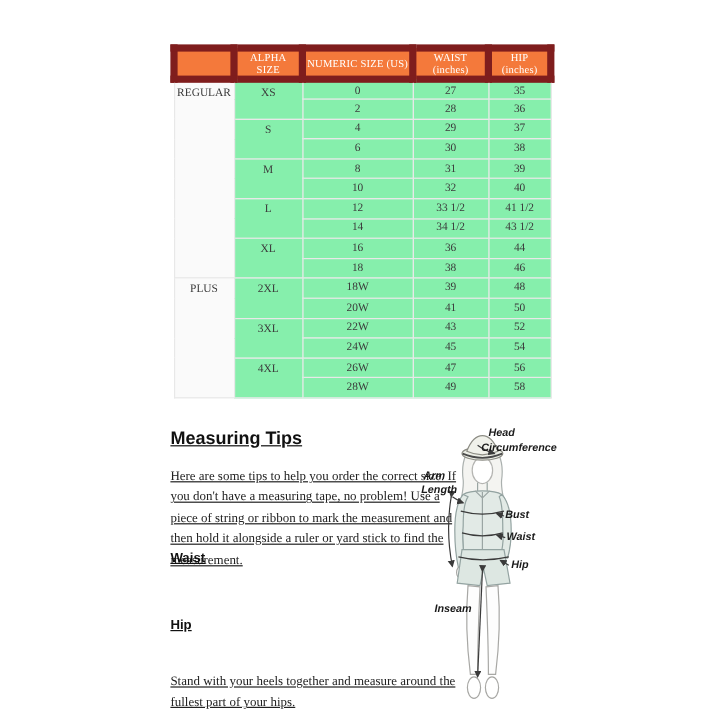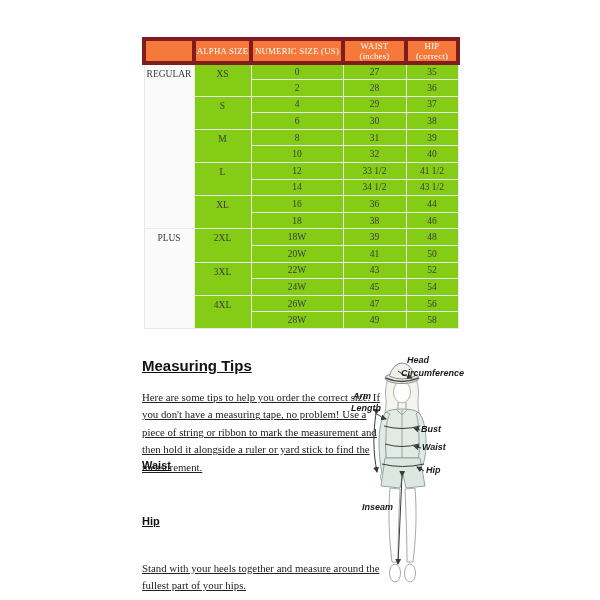--- a/index.html
+++ b/index.html
@@ -14,25 +14,25 @@
   }
   
   .size-table {
     position: absolute; left: 142px; top: 37px; width: 314px;
     border-collapse: collapse; table-layout: fixed;
     font-size: 9.5px; color: #3b3b3b;
   }
   .size-table thead th {
     background: #F4793B; color: #ffffff; font-weight: normal;
     font-size: 8.8px; height: 20px; padding: 0; text-align: center;
-    letter-spacing: 0.2px; border: 4px solid #7f1d1d; margin-left: 34px;
+    letter-spacing: 0.2px; border: 6px solid #7f1d1d; margin-left: 34px;
   }
   .size-table tbody td {
     border: 1px solid #e8e8e8; text-align: center;
-    height: 16.6px; padding: 0; background: #84cc16;
+    height: 16.6px; padding: 0; background: #86efac;
   }
   .size-table td.group-cell {
     background: #fafafa; vertical-align: top; padding-top: 4px;
   }
   .size-table td.alpha-cell { vertical-align: top; padding-top: 4px; }
   
   .abs { position: absolute; text-decoration: underline; }
   .tips-heading { margin: 0; font: bold 15px "Liberation Sans", sans-serif; color: #111; }
   .sub-heading  { margin: 0; font: bold 11px "Liberation Sans", sans-serif; color: #111; }
   .tips-text {
@@ -59,21 +59,21 @@
         <col style="width:92px">
         <col style="width:63px">
         <col style="width:52px">
     </colgroup>
     <thead>
       <tr>
         <th></th>
         <th>ALPHA SIZE</th>
         <th>NUMERIC SIZE (US)</th>
         <th>WAIST (inches)</th>
-        <th>HIP (correct)</th>
+        <th>HIP (inches)</th>
       </tr>
     </thead>
     <tbody>
         <tr>
           <td rowspan="10" class="group-cell">REGULAR</td>
           <td rowspan="2" class="alpha-cell">XS</td>
           <td>0</td>
           <td>27</td>
           <td>35</td>
         </tr>

